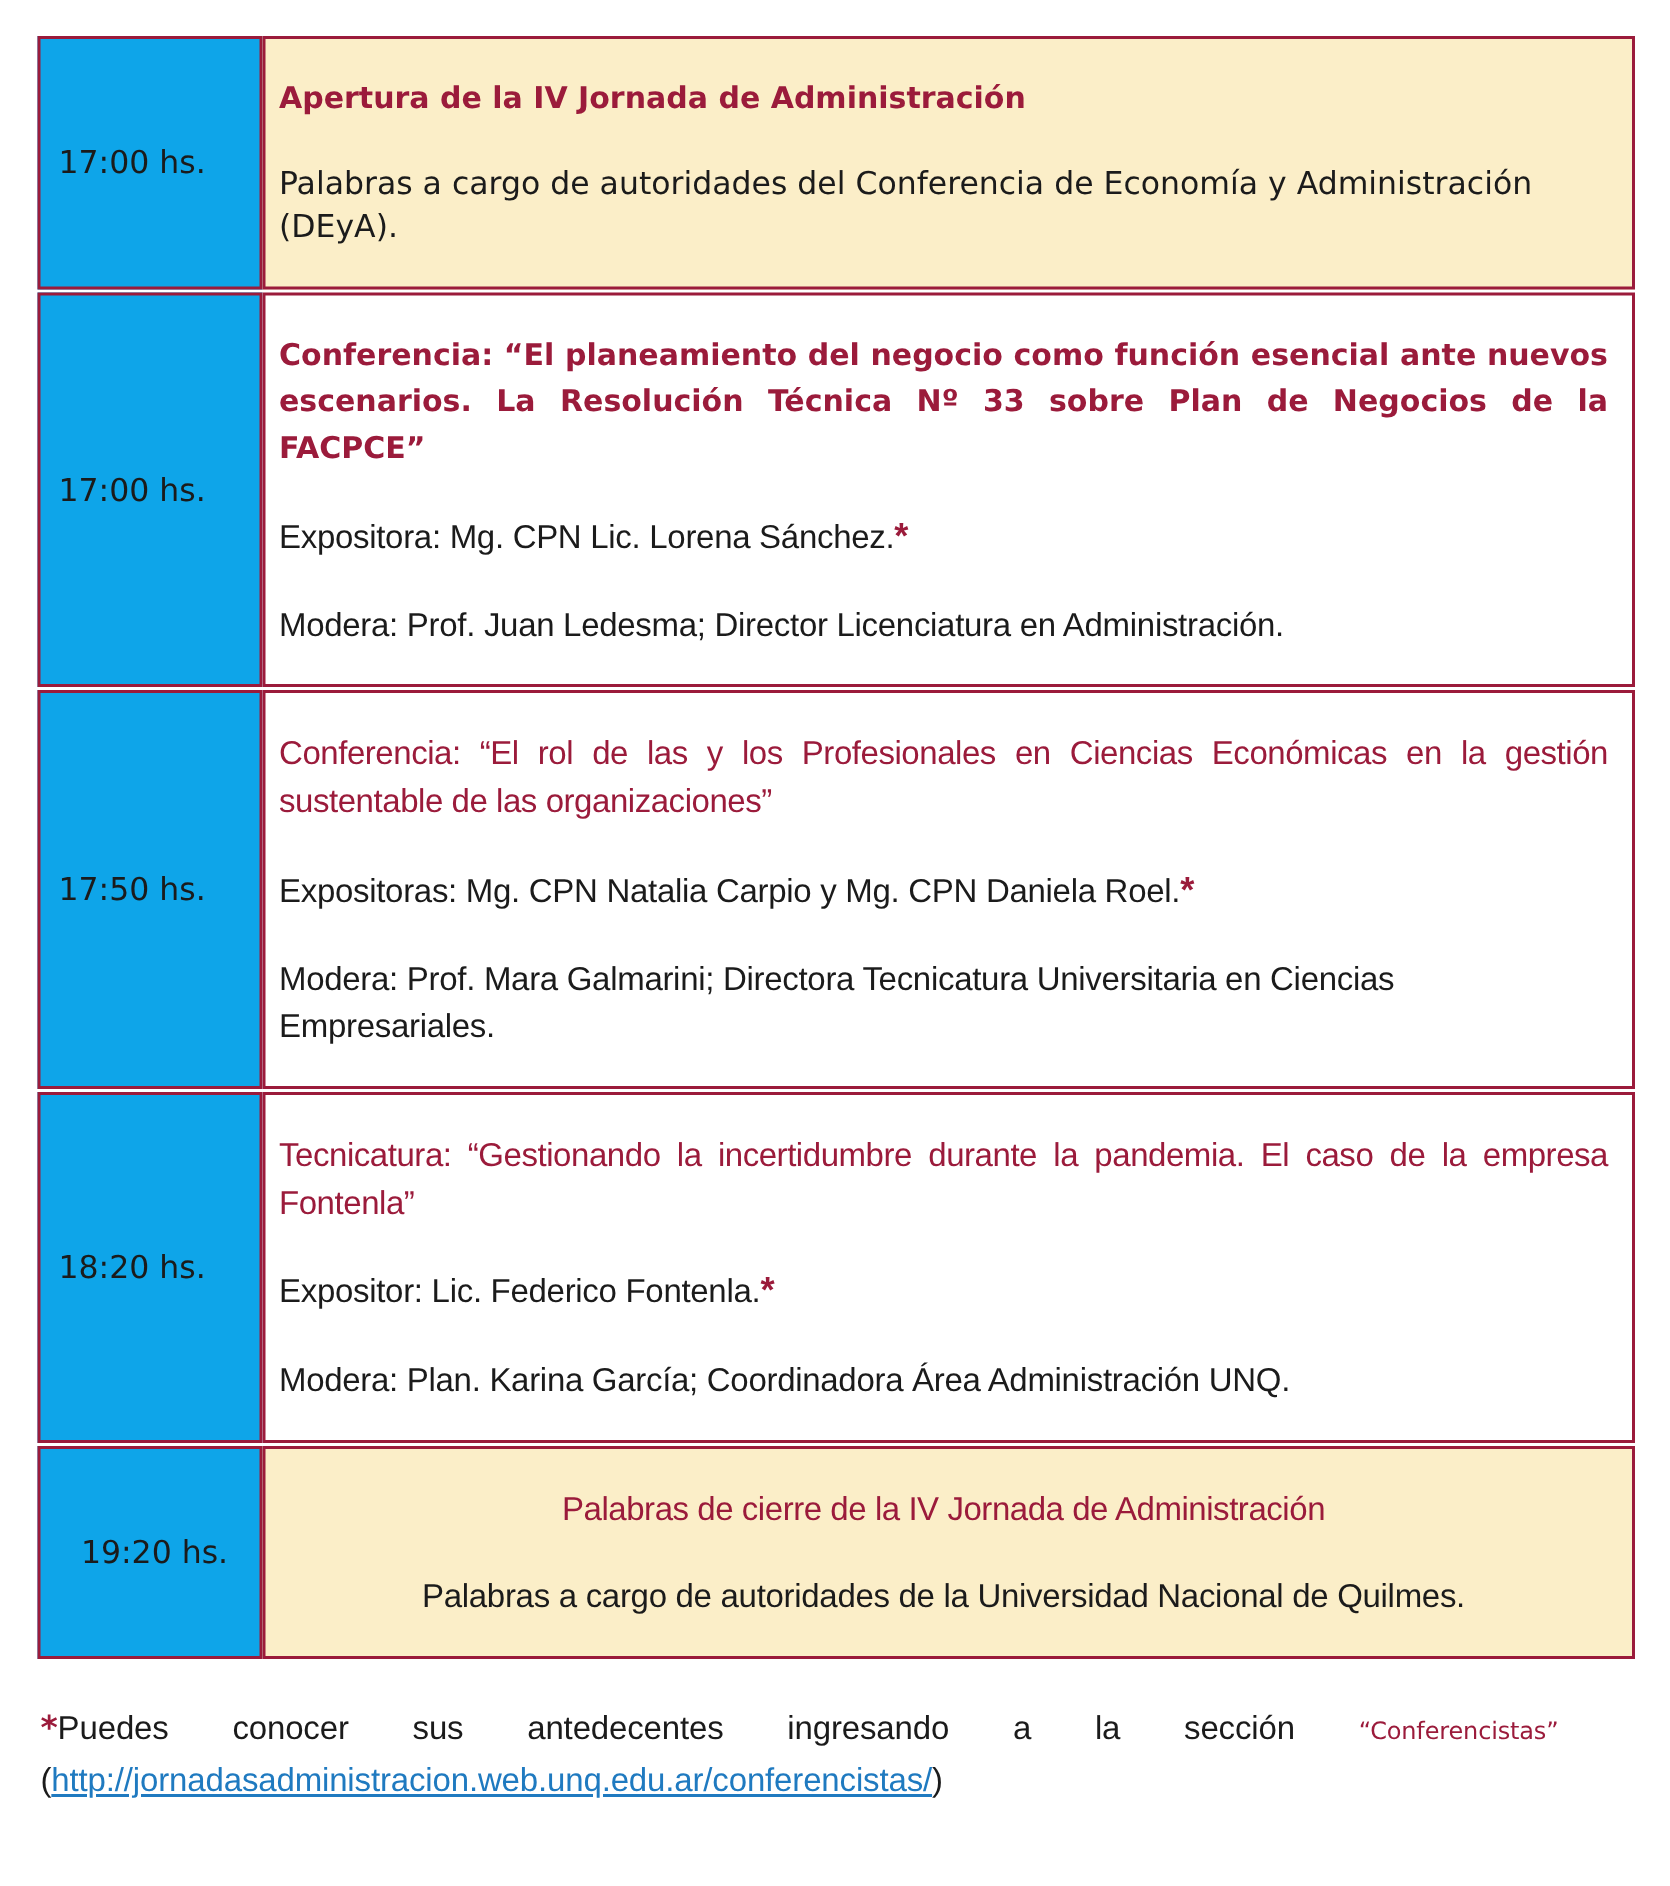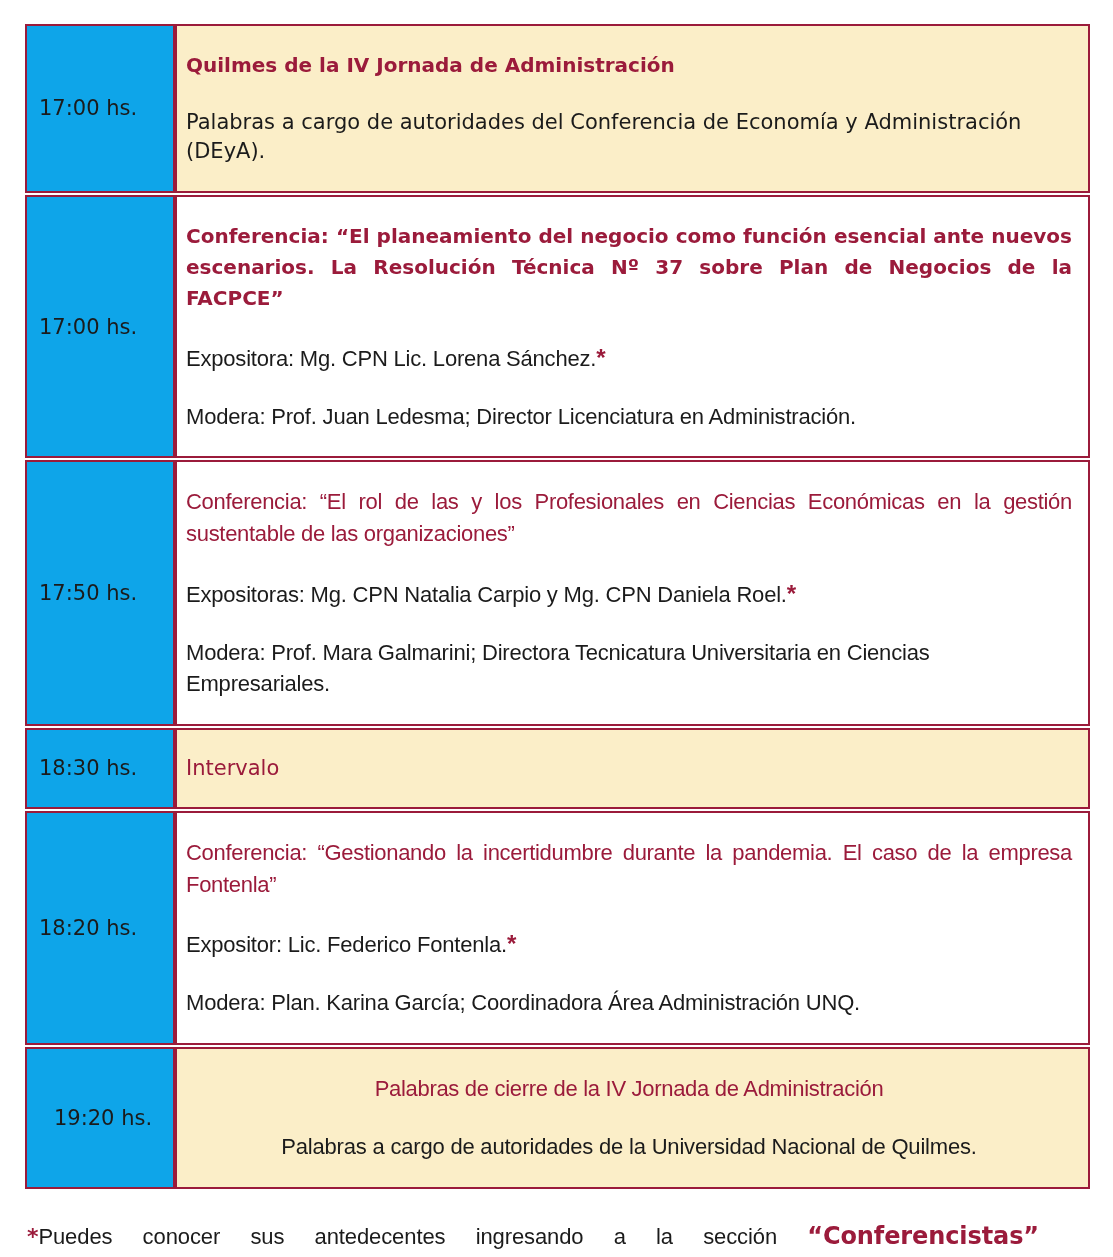--- a/index.html
+++ b/index.html
@@ -96,84 +96,76 @@
     text-align: justify;
     color: #1b1b1b;
   }
   .footnote .fn-ast {
     color: #9b1b3b;
     font-weight: bold;
     font-family: "DejaVu Sans", sans-serif;
   }
   .footnote .fn-highlight {
     color: #9b1b3b;
-    font-weight: bold;
+    font-weight: normal;
     font-family: "DejaVu Sans", sans-serif;
-    font-size: 24px;
+    font-size: 16px;
     margin-top: 17px;
   }
   .footnote a {
     color: #1f7ac0;
     text-decoration: underline;
   }
 </style>
 </head>
 <body>
 
 <div class="table-wrap">
   <table class="schedule">
 
     <tbody>
         <tr class="r1">
       <td class="time-cell">
         <span>17:00 hs.</span>
       </td>
       <td class="desc-cell bg-cream">
-        <p class="title-wide">Quilmes de la IV Jornada de Administración</p>
+        <p class="title-wide">Apertura de la IV Jornada de Administración</p>
         <p class="body-wide">Palabras a cargo de autoridades del Conferencia de Economía y Administración (DEyA).</p>
       </td>
     </tr>
 
     <tr class="r2">
       <td class="time-cell">
         <span>17:00 hs.</span>
       </td>
       <td class="desc-cell bg-white">
-        <p class="title-wide justify">Conferencia: “El planeamiento del negocio como función esencial ante nuevos escenarios. La Resolución Técnica Nº 37 sobre Plan de Negocios de la FACPCE”</p>
+        <p class="title-wide justify">Conferencia: “El planeamiento del negocio como función esencial ante nuevos escenarios. La Resolución Técnica Nº 33 sobre Plan de Negocios de la FACPCE”</p>
         <p class="body-narrow"><span>Expositora: Mg. CPN Lic. Lorena Sánchez.</span><span class="ast">*</span></p>
         <p class="body-narrow">Modera: Prof. Juan Ledesma; Director Licenciatura en Administración.</p>
       </td>
     </tr>
 
     <tr class="r3">
       <td class="time-cell">
         <span>17:50 hs.</span>
       </td>
       <td class="desc-cell bg-white">
         <p class="title-narrow justify">Conferencia: “El rol de las y los Profesionales en Ciencias Económicas en la gestión sustentable de las organizaciones”</p>
         <p class="body-narrow"><span>Expositoras: Mg. CPN Natalia Carpio y Mg. CPN Daniela Roel.</span><span class="ast">*</span></p>
         <p class="body-narrow">Modera: Prof. Mara Galmarini; Directora Tecnicatura Universitaria en Ciencias Empresariales.</p>
       </td>
     </tr>
 
-    <tr class="r4">
-      <td class="time-cell">
-        <span>18:30 hs.</span>
-      </td>
-      <td class="desc-cell bg-cream">
-        <p class="intervalo">Intervalo</p>
-      </td>
-    </tr>
 
     <tr class="r5">
       <td class="time-cell">
         <span>18:20 hs.</span>
       </td>
       <td class="desc-cell bg-white">
-        <p class="title-narrow justify">Conferencia: “Gestionando la incertidumbre durante la pandemia. El caso de la empresa Fontenla”</p>
+        <p class="title-narrow justify">Tecnicatura: “Gestionando la incertidumbre durante la pandemia. El caso de la empresa Fontenla”</p>
         <p class="body-narrow"><span>Expositor: Lic. Federico Fontenla.</span><span class="ast">*</span></p>
         <p class="body-narrow">Modera: Plan. Karina García; Coordinadora Área Administración UNQ.</p>
       </td>
     </tr>
 
     <tr class="r6">
       <td class="time-cell">
         <span>19:20 hs.</span>
       </td>
       <td class="desc-cell bg-cream">

